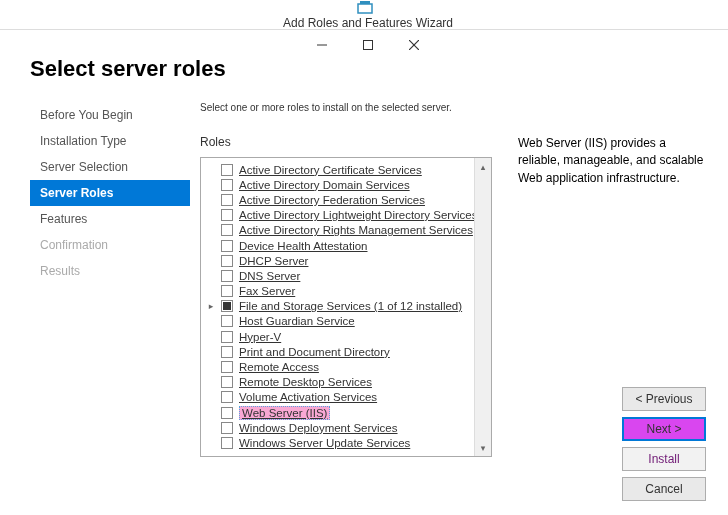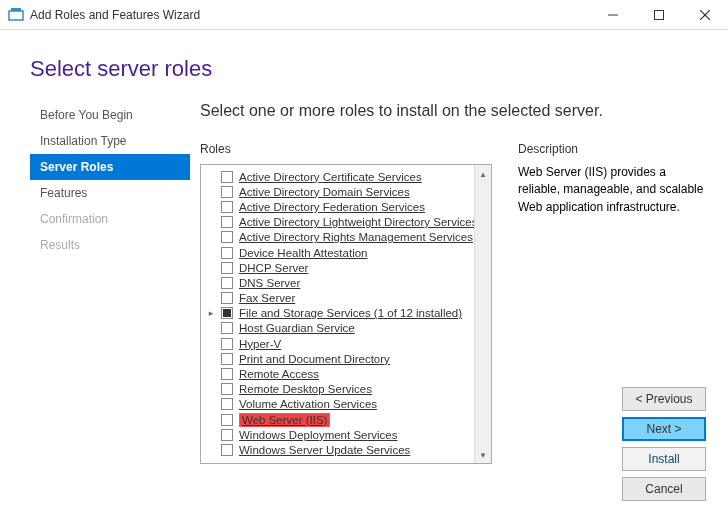--- a/index.html
+++ b/index.html
@@ -12,39 +12,40 @@
   height: 515px;
   overflow: hidden;
   position: relative;
 }
 .titlebar {
   height: 30px;
   display: flex;
   align-items: center;
   padding: 0 0 0 8px;
   border-bottom: 1px solid #ddd;
+  flex-direction: column;
 }
 .titlebar .app-icon {
   width: 16px; height: 16px;
   margin-right: 6px;
   display: inline-flex;
   align-items: center; justify-content: center;
 }
 .titlebar .title { font-size: 12px; color: #333; }
 .titlebar .spacer { flex: 1; }
 .win-controls { display: flex; }
 .win-btn {
   width: 46px; height: 30px;
   display: flex; align-items: center; justify-content: center;
   font-size: 14px; color: #333;
 }
 .page-heading {
   font-size: 22px;
-  font-weight: 400;
-  color: #4c1d95;
+  font-weight: 700;
+  color: #000000;
   padding: 26px 0 20px 30px;
 }
 .content {
   display: flex;
   padding: 0 20px 8px 30px;
 }
 .sidebar {
   width: 160px;
   flex-shrink: 0;
 }
@@ -58,21 +59,21 @@
   background: #0078d7;
   color: #fff;
   font-weight: bold;
 }
 .side-item.disabled { color: #aaa; }
 .main {
   flex: 1;
   padding-left: 10px;
 }
 .instruction {
-  font-size: 16px;
+  font-size: 10px;
   color: #333;
   margin-bottom: 22px;
 }
 .columns {
   display: flex;
   gap: 26px;
 }
 .roles-col { flex: 1; }
 .desc-col { width: 190px; }
 .col-header {
@@ -129,21 +130,21 @@
   align-items: center; justify-content: center;
   background: #fff;
 }
 .role-row .cb.filled::after {
   content: "";
   width: 8px; height: 8px;
   background: #333;
   display: block;
 }
 .role-row .label.selected {
-  background: #ef4444;
+  background: #f9a8d4;
   border: 1px dotted #5aa5e0;
   padding: 0 2px;
 }
 .desc-text {
   font-size: 12px;
   color: #000000;
   line-height: 1.45;
 }
 .footer {
   position: absolute;
@@ -159,24 +160,24 @@
   border: 1px solid #adadad;
   background: #e9e9e9;
   font-size: 12px;
   color: #333;
   display: inline-flex;
   align-items: center; justify-content: center;
   padding: 0 12px;
 }
 .btn.primary {
   border: 2px solid #0078d7;
-  background: #7dd3fc;
+  background: #d946ef;
 }
 .btn.disabled {
-  color: #0c4a6e;
+  color: #701a75;
   background: #f2f2f2;
 }
 </style>
 </head>
 <body>
 
 <div class="titlebar">
   <span class="app-icon">
     <svg width="16" height="16" viewBox="0 0 16 16">
         <rect x="1" y="4" width="14" height="9" fill="none" stroke="#2f8fbf" stroke-width="1.5"></rect>
@@ -204,20 +205,21 @@
     </div>
   </div>
 </div>
 
 <h1 class="page-heading">Select server roles</h1>
 
 <div class="content">
   <nav class="sidebar" id="sidebar">
       <div class="side-item">Before You Begin</div>
       <div class="side-item">Installation Type</div>
+      <div class="side-item">Server Selection</div>
       <div class="side-item active">Server Roles</div>
       <div class="side-item">Features</div>
       <div class="side-item disabled">Confirmation</div>
       <div class="side-item disabled">Results</div>
     </nav>
 
   <div class="main">
     <p class="instruction">Select one or more roles to install on the selected server.</p>
 
     <div class="columns">
@@ -305,21 +307,20 @@
             </div>
           <div class="roles-scroll">
             <div class="scroll-arrow">▴</div>
             <div style="flex:1"></div>
             <div class="scroll-arrow" style="position:absolute;bottom:0;width:100%">▾</div>
           </div>
         </div>
       </div>
 
       <div class="desc-col">
-        <div class="col-header">Description</div>
         <p class="desc-text">Web Server (IIS) provides a reliable, manageable, and scalable Web application infrastructure.</p>
       </div>
     </div>
   </div>
 </div>
 
 <div class="footer">
   <button class="btn">&lt; Previous</button>
   <button class="btn primary">Next &gt;</button>
   <button class="btn disabled">Install</button>

